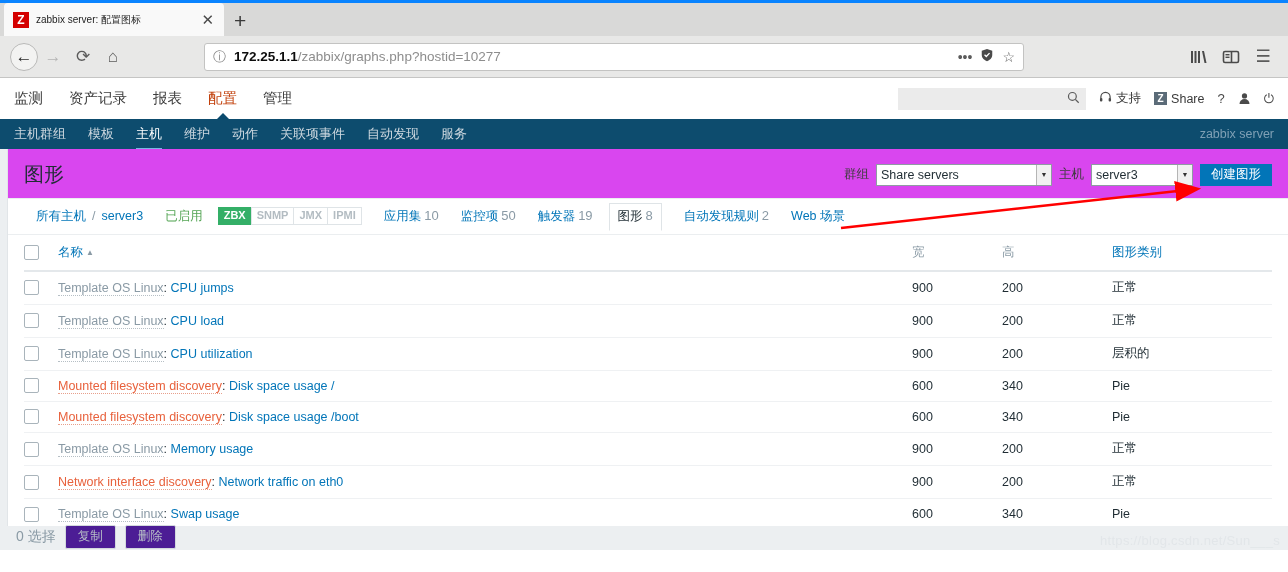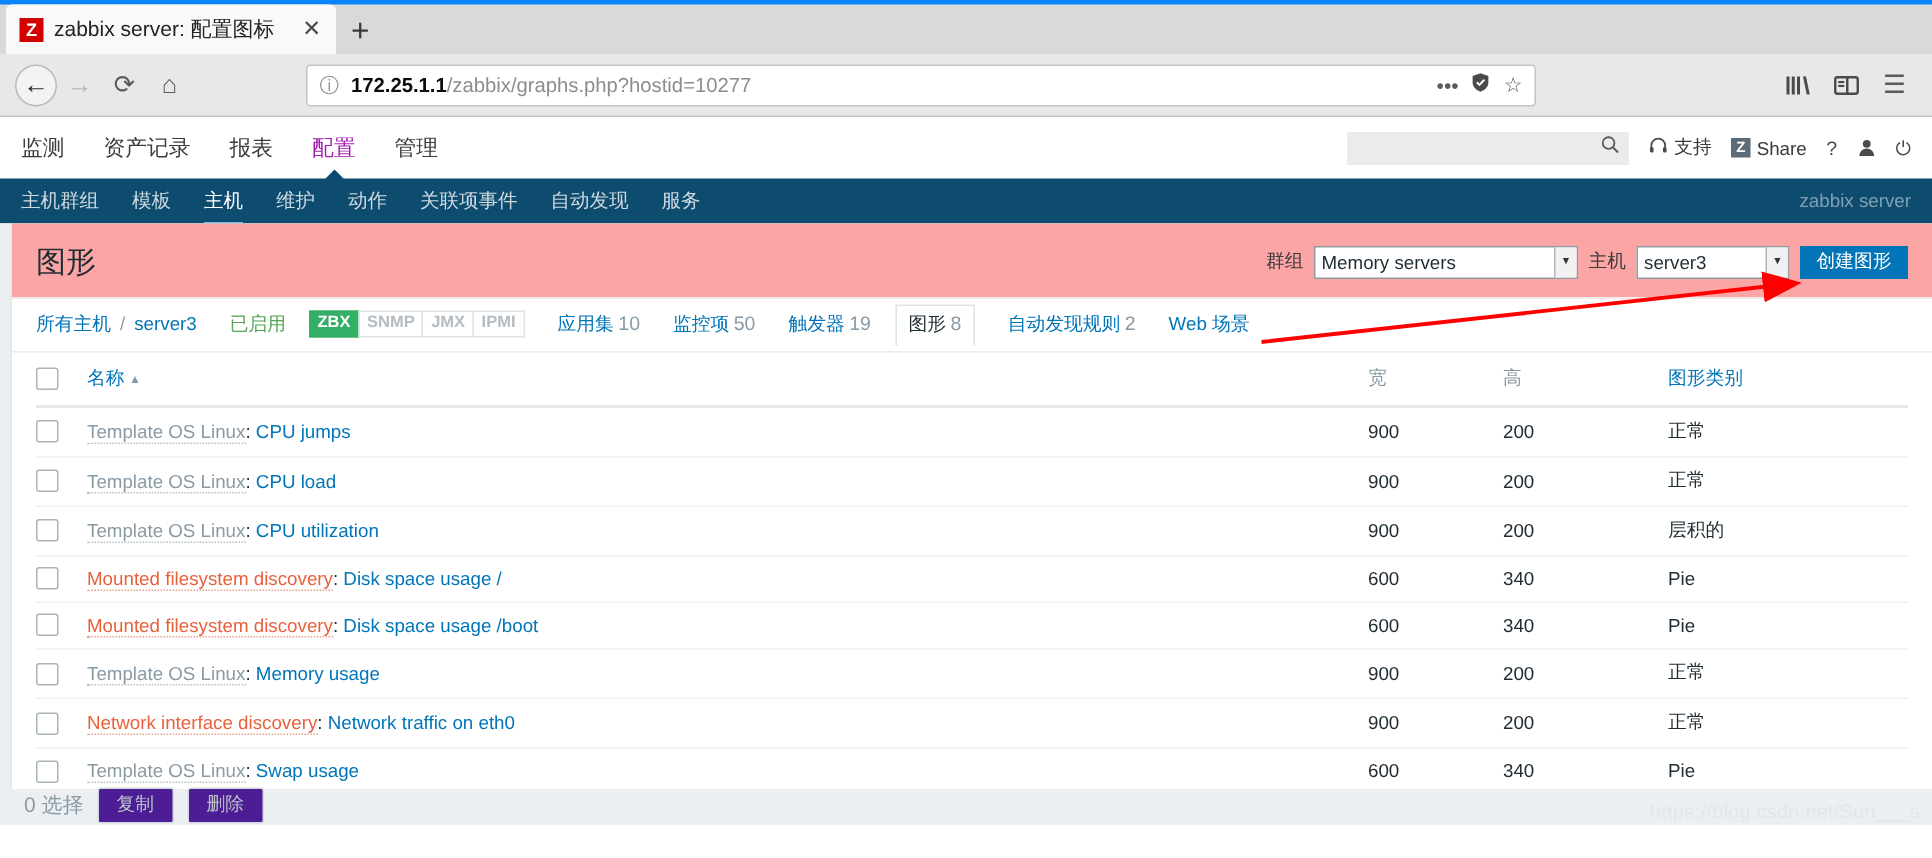--- a/index.html
+++ b/index.html
@@ -25,21 +25,21 @@
     display: flex; align-items: center; gap: 7px;
     padding: 0 8px 0 9px; min-width: 220px; max-width: 240px;
     position: relative; top: 0;
   }
   .tab-favicon {
     width: 16px; height: 16px; background:#d40000; color:#fff;
     font-weight: 700; font-size: 12px; line-height: 16px; text-align: center;
     font-family:"Liberation Sans",sans-serif; flex: 0 0 16px;
   }
   .tab-title {
-    font-size: 14px; color: #232323; white-space: nowrap;
+    font-size: 10px; color: #232323; white-space: nowrap;
     overflow: hidden; text-overflow: ellipsis; flex: 1 1 auto;
   }
   .tab-close { font-size: 15px; color: #4a4a4a; line-height: 1; padding: 0 2px; cursor: default;}
   .newtab {
     font-size: 21px; color: #3a3a3a; line-height: 1;
     padding: 0 10px 5px 10px; font-weight: 300;
   }
   #navbar {
     height: 42px; display: flex; align-items: center; gap: 0;
     padding: 0 10px; background: #e8e8e7;
@@ -71,21 +71,21 @@
   }
   #zbx-logo {
     background:#d40000; color:#fff; font-weight:700; font-size:22px;
     letter-spacing: 1px; padding: 2px 9px 3px; line-height: 1.05;
     font-family:"Liberation Sans",sans-serif; margin-right: 22px;
   }
   .topnav { display: flex; align-items: center; gap: 26px; }
   .topnav-item {
     font-size: 14.5px; color: #3c3c3c; position: relative; padding: 11px 0 12px;
   }
-  .topnav-item.active { color:#a21caf; }
+  .topnav-item.active { color:#c2410c; }
   .topnav-item.active::after {
     content:""; position:absolute; left:50%; bottom:-1px; transform: translateX(-50%);
     border-left: 8px solid transparent; border-right: 8px solid transparent;
     border-bottom: 8px solid #0a4a6e;
   }
   #zbx-header-right { margin-left:auto; display:flex; align-items:center; gap: 13px; }
   #zbx-search {
     width: 188px; height: 22px; background:#ebebeb; border: 0;
     display:flex; align-items:center; padding: 0 6px;
   }
@@ -131,21 +131,21 @@
   }
   #sel-group { width: 176px; }
   #sel-host { width: 102px; }
   #btn-create {
     background:#0275b8; color:#fff; font-size:12.5px; height:22px;
     padding: 0 11px; display:flex; align-items:center; border:0;
     font-family:"Liberation Sans",sans-serif;
   }
   
   #breadcrumb-row {
-    display:flex; align-items:center; gap: 0; padding: 8px 16px 9px;
+    display:flex; align-items:center; gap: 0; padding: 8px 28px 9px;
     background:#fff; border-bottom:1px solid #ebeef0; font-size: 12.5px;
   }
   .bc-link { color:#0275b8; }
   .bc-sep { color:#8a9aa5; margin: 0 6px; }
   .bc-enabled { color:#55a555; margin-left: 22px; }
   .proto-group { display:flex; margin-left: 16px; }
   .proto {
     border:1px solid #dfe4e7; color:#b3bcc2; background:#fff;
     font-size:11px; font-weight:700; padding: 2px 5px 3px; line-height:1;
     margin-left:-1px;
@@ -313,29 +313,29 @@
   <div class="subnav-item">动作</div>
   <div class="subnav-item">关联项事件</div>
   <div class="subnav-item">自动发现</div>
   <div class="subnav-item">服务</div>
   <div id="subnav-user">zabbix server</div>
 </div>
 
 <div id="page" style="height:401px; position:relative; background:#eceff1;">
   <div class="left-edge"></div>
 
-  <div id="content-card" style="margin-left:8px; background:#fca5a5; height:calc(100% - 24px); overflow:hidden;">
+  <div id="content-card" style="margin-left:8px; background:#d946ef; height:calc(100% - 24px); overflow:hidden;">
 
     <div id="page-title-row">
       <div id="page-title">图形</div>
 
       <div id="filter-controls">
         <span class="flabel">群组</span>
         <div class="fselect" id="sel-group">
-          <span class="val">Memory servers</span>
+          <span class="val">Share servers</span>
           <span class="arrow">▼</span>
         </div>
         <span class="flabel">主机</span>
         <div class="fselect" id="sel-host">
           <span class="val">server3</span>
           <span class="arrow">▼</span>
         </div>
         <button id="btn-create">创建图形</button>
       </div>
     </div>

